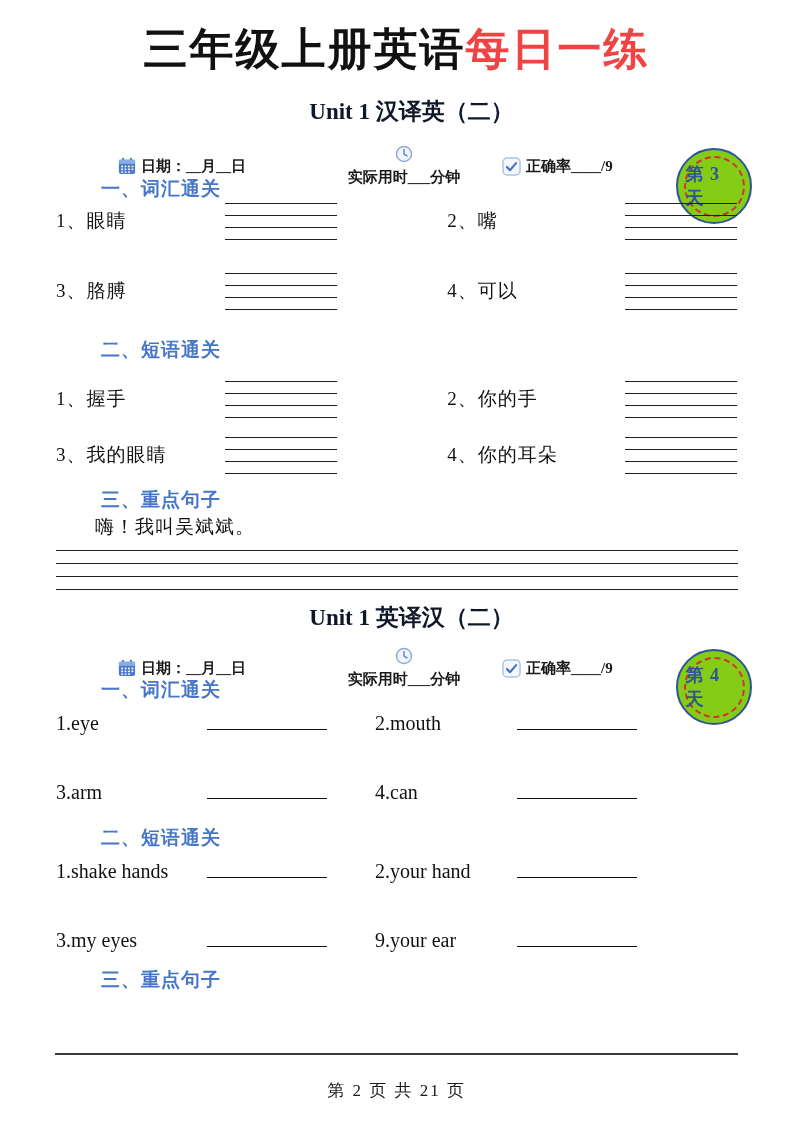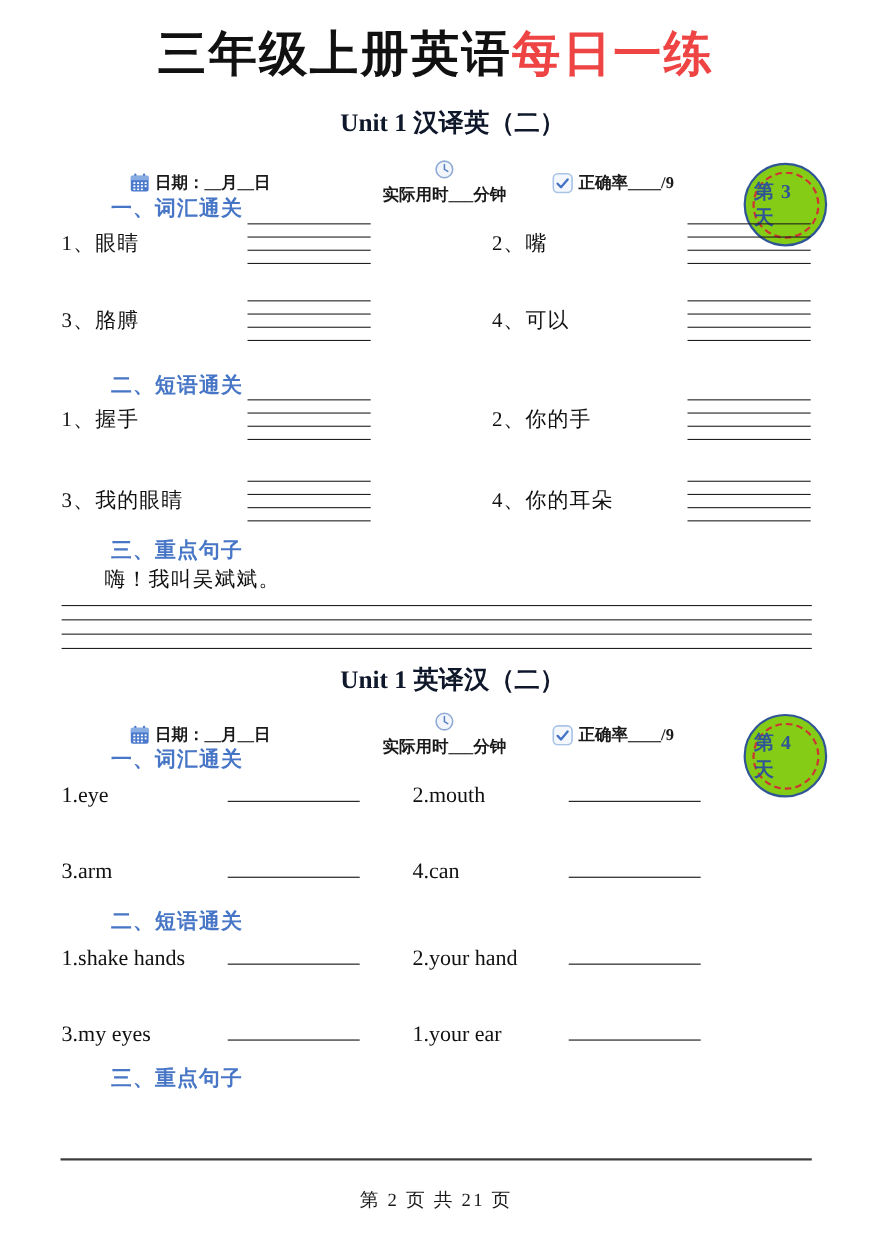--- a/index.html
+++ b/index.html
@@ -136,21 +136,21 @@
     <div class="lines4">
         <span></span>
         <span></span>
         <span></span>
         <span></span>
       </div>
   </div>
 
   <div class="sec-heading" style="top:337px">二、短语通关</div>
 
-  <div class="row cn-row" style="top:358px">
+  <div class="row cn-row" style="top:376px">
     <div class="cn-label c1">1、握手</div>
     <div class="lines4">
         <span></span>
         <span></span>
         <span></span>
         <span></span>
       </div>
     <div class="cn-label c2">2、你的手</div>
     <div class="lines4">
         <span></span>
@@ -253,21 +253,21 @@
   <div class="en-row" style="top:860px">
     <div class="e1">1.shake hands</div>
     <span class="uline"></span>
     <div class="e2">2.your hand</div>
     <span class="uline"></span>
   </div>
 
   <div class="en-row" style="top:929px">
     <div class="e1">3.my eyes</div>
     <span class="uline"></span>
-    <div class="e2">1.your ear</div>
+    <div class="e2">9.your ear</div>
     <span class="uline"></span>
   </div>
 
   <div class="sec-heading" style="top:967px">三、重点句子</div>
 
   <div class="longline"></div>
 
   <div class="footer">第 2 页 共 21 页</div>
 
 </div>

